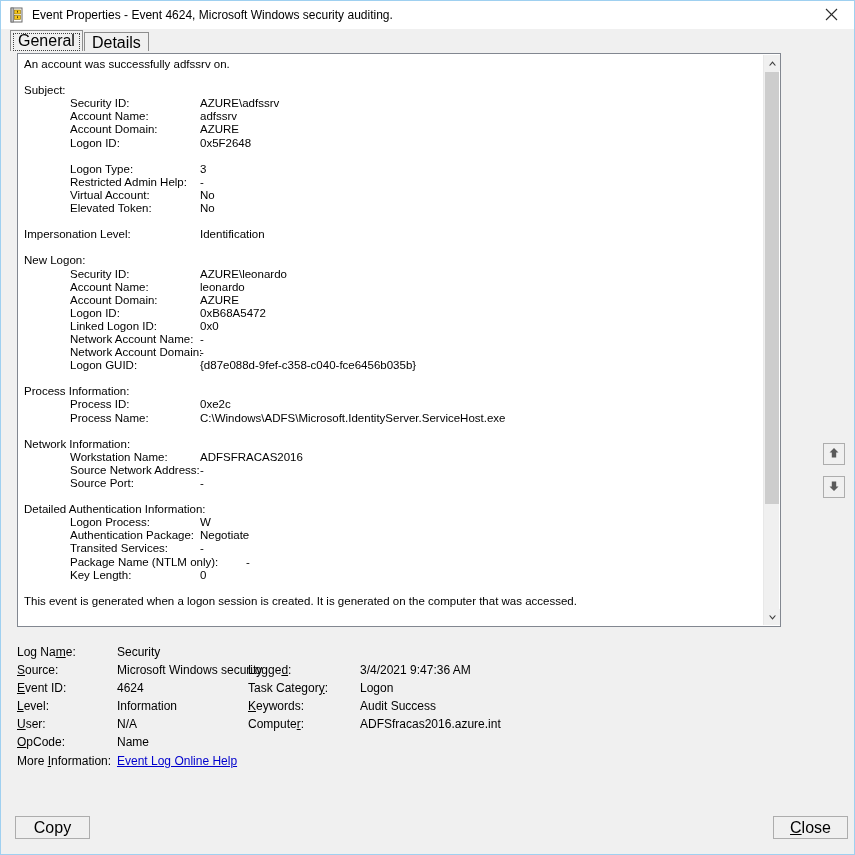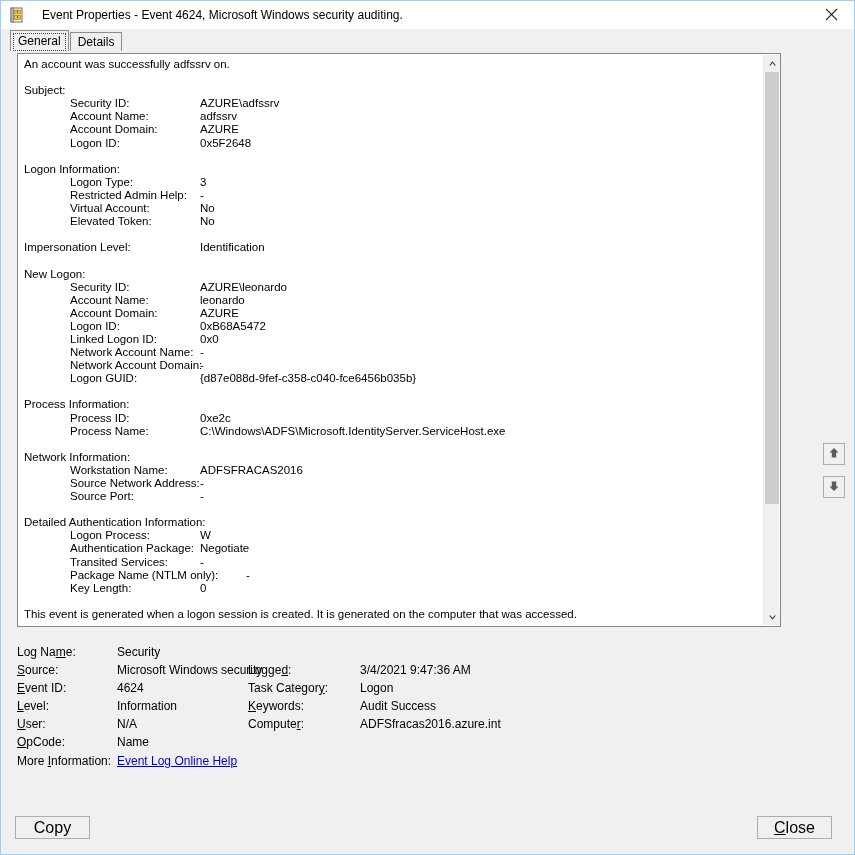--- a/index.html
+++ b/index.html
@@ -38,21 +38,21 @@
     flex: 0 0 auto;
     position: relative;
   }
   #title-icon {
     width: 16px; height: 16px;
     margin-left: 8px;
     flex: 0 0 auto;
     position: relative;
   }
   #title-text {
-    margin-left: 17px;
+    margin-left: 7px;
     font-size: 12px;
     color: #000;
     white-space: nowrap;
   }
   #close-btn {
     position: absolute;
     right: 0; top: 0;
     width: 45px; height: 27px;
     display: flex;
     align-items: center;
@@ -67,21 +67,21 @@
     padding-left: 9px;
     display: flex;
     align-items: flex-end;
     background: #f0f0f0;
     position: relative;
   }
   .tab {
     height: 19px;
     line-height: 19px;
     padding: 0 7px;
-    font-size: 12px;
+    font-size: 16px;
     border: 1px solid #8d8d8d;
     border-bottom: none;
     background: #f0f0f0;
     margin-right: 1px;
     position: relative;
     box-sizing: border-box;
     cursor: default;
   }
   .tab.selected {
     background: #f0f0f0;
@@ -230,21 +230,21 @@
     box-sizing: border-box;
     font-family: "Liberation Sans", sans-serif;
     font-size: 16px;
     color: #000;
     cursor: default;
     display: flex;
     align-items: center;
     justify-content: center;
   }
   #copy-btn  { left: 14px; }
-  #close-bottom-btn { right: 22px; }
+  #close-bottom-btn { right: 6px; }
 </style>
 </head>
 <body>
 
 <div id="window">
 
   <div id="titlebar">
     <span id="title-icon">
       <svg width="16" height="16" viewBox="0 0 16 16">
         <rect x="2" y="1" width="11" height="14" fill="#ffffff" stroke="#6b6b6b" stroke-width="1"></rect>
@@ -291,21 +291,20 @@
           </div>
           <div class="evt-line ">
             <span class="evt-label">Account Domain:</span>
             <span class="evt-val">AZURE</span>
           </div>
           <div class="evt-line ">
             <span class="evt-label">Logon ID:</span>
             <span class="evt-val">0x5F2648</span>
           </div>
           <div class="evt-blank"></div>
-          <div class="evt-line evt-head"><span>Logon Information:</span></div>
           <div class="evt-line ">
             <span class="evt-label">Logon Type:</span>
             <span class="evt-val">3</span>
           </div>
           <div class="evt-line ">
             <span class="evt-label">Restricted Admin Help:</span>
             <span class="evt-val">-</span>
           </div>
           <div class="evt-line ">
             <span class="evt-label">Virtual Account:</span>

